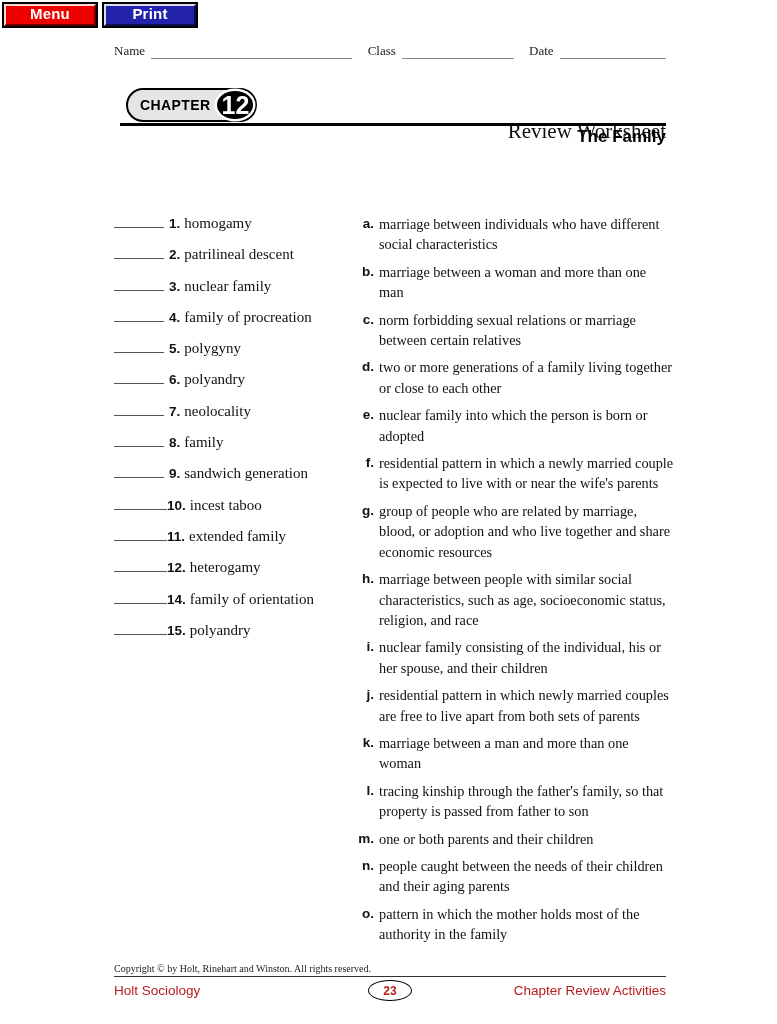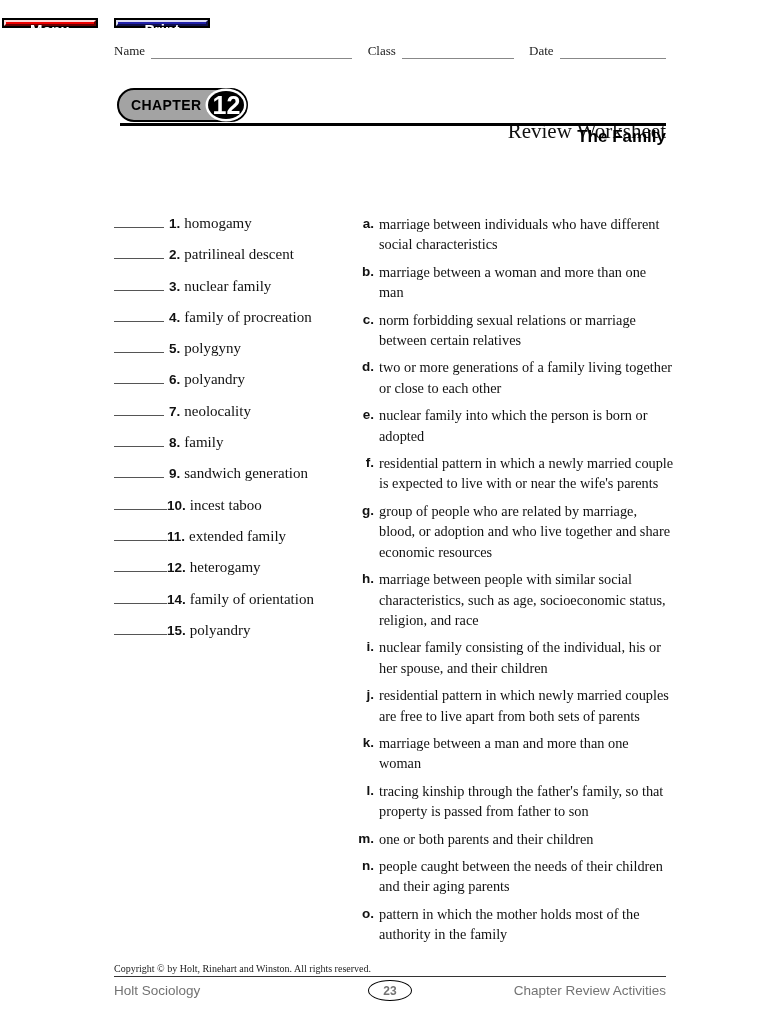--- a/index.html
+++ b/index.html
@@ -17,22 +17,22 @@
     color: #1a1a1a;
   }
 
   
   .toolbar {
     position: absolute;
     top: 0;
     left: 0;
     height: 28px;
     display: flex;
-    gap: 16px;
-    padding: 18px 0 0 2px;
+    gap: 4px;
+    padding: 2px 0 0 2px;
     box-sizing: border-box;
   }
   .navbtn {
     font-family: "Liberation Sans", sans-serif;
     font-weight: bold;
     font-size: 15px;
     color: #ffffff;
     padding: 2px 0 3px 0;
     width: 96px;
     text-align: center;
@@ -93,30 +93,30 @@
   
   .banner {
     position: absolute;
     left: 114px;
     top: 84px;
     width: 552px;
     height: 62px;
   }
   .chapbadge {
     position: absolute;
-    left: 3px;
+    left: 12px;
     top: 4px;
     height: 34px;
     display: flex;
     align-items: center;
     border: 2.5px solid #000;
     border-radius: 19px;
     padding: 0 2px 0 12px;
     box-sizing: border-box;
-    background: #a3a3a3;
+    background: #e5e5e5;
     z-index: 3;
   }
   .chapbadge .chaptext {
     font-family: "Liberation Sans", sans-serif;
     font-weight: bold;
     font-size: 14px;
     letter-spacing: 0.4px;
     padding-right: 7px;
     color: #000;
   }
@@ -260,21 +260,21 @@
     border-bottom: 1px solid #333;
   }
   .footer .frow {
     position: relative;
     display: flex;
     justify-content: space-between;
     align-items: center;
     padding-top: 6px;
     font-family: "Liberation Sans", sans-serif;
     font-size: 13.5px;
-    color: #737373;
+    color: #b91c1c;
   }
   .footer .pagenum {
     position: absolute;
     left: 50%;
     transform: translateX(-50%);
     top: 3px;
     width: 42px;
     height: 19px;
     border: 1.5px solid #000;
     border-radius: 50%;

